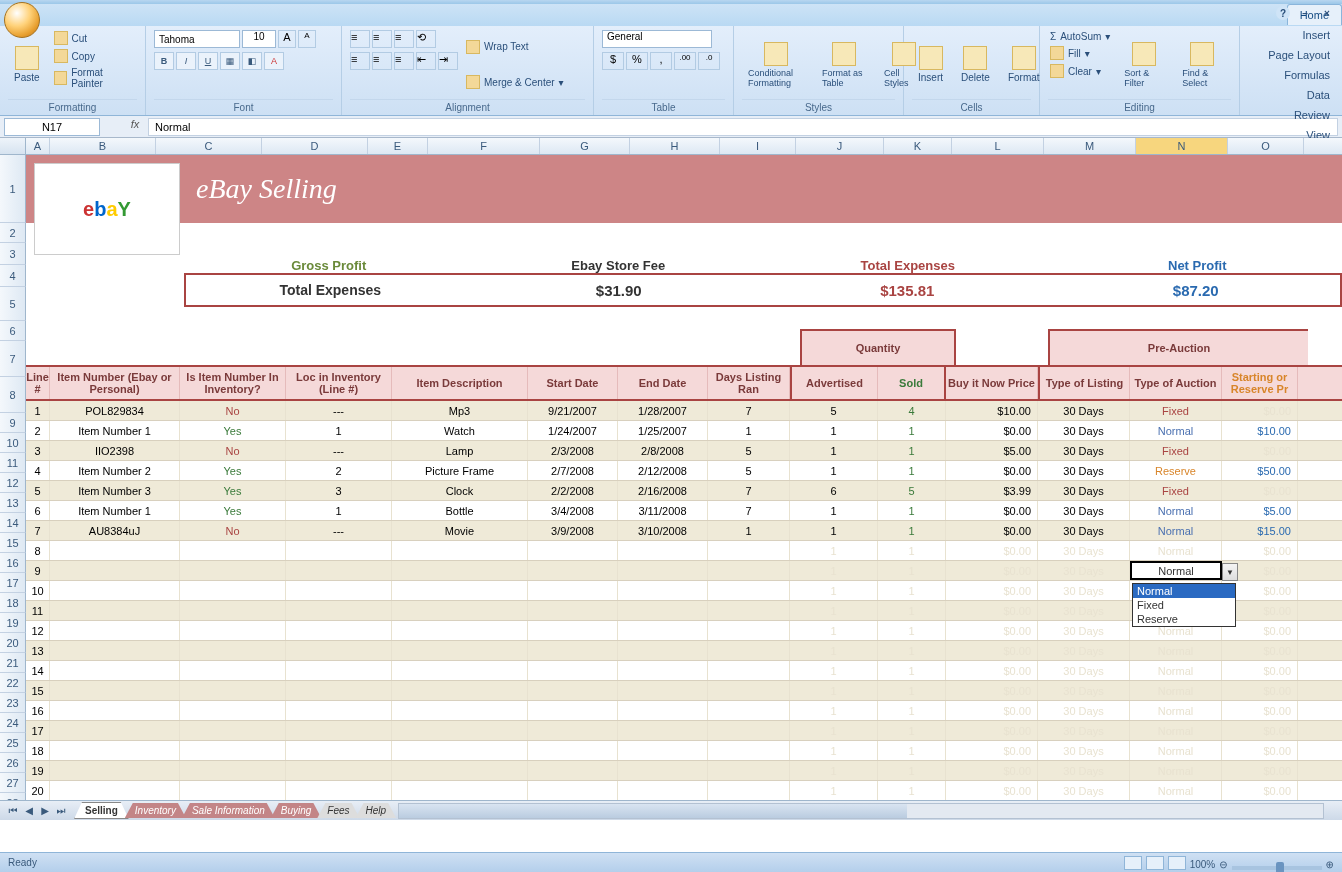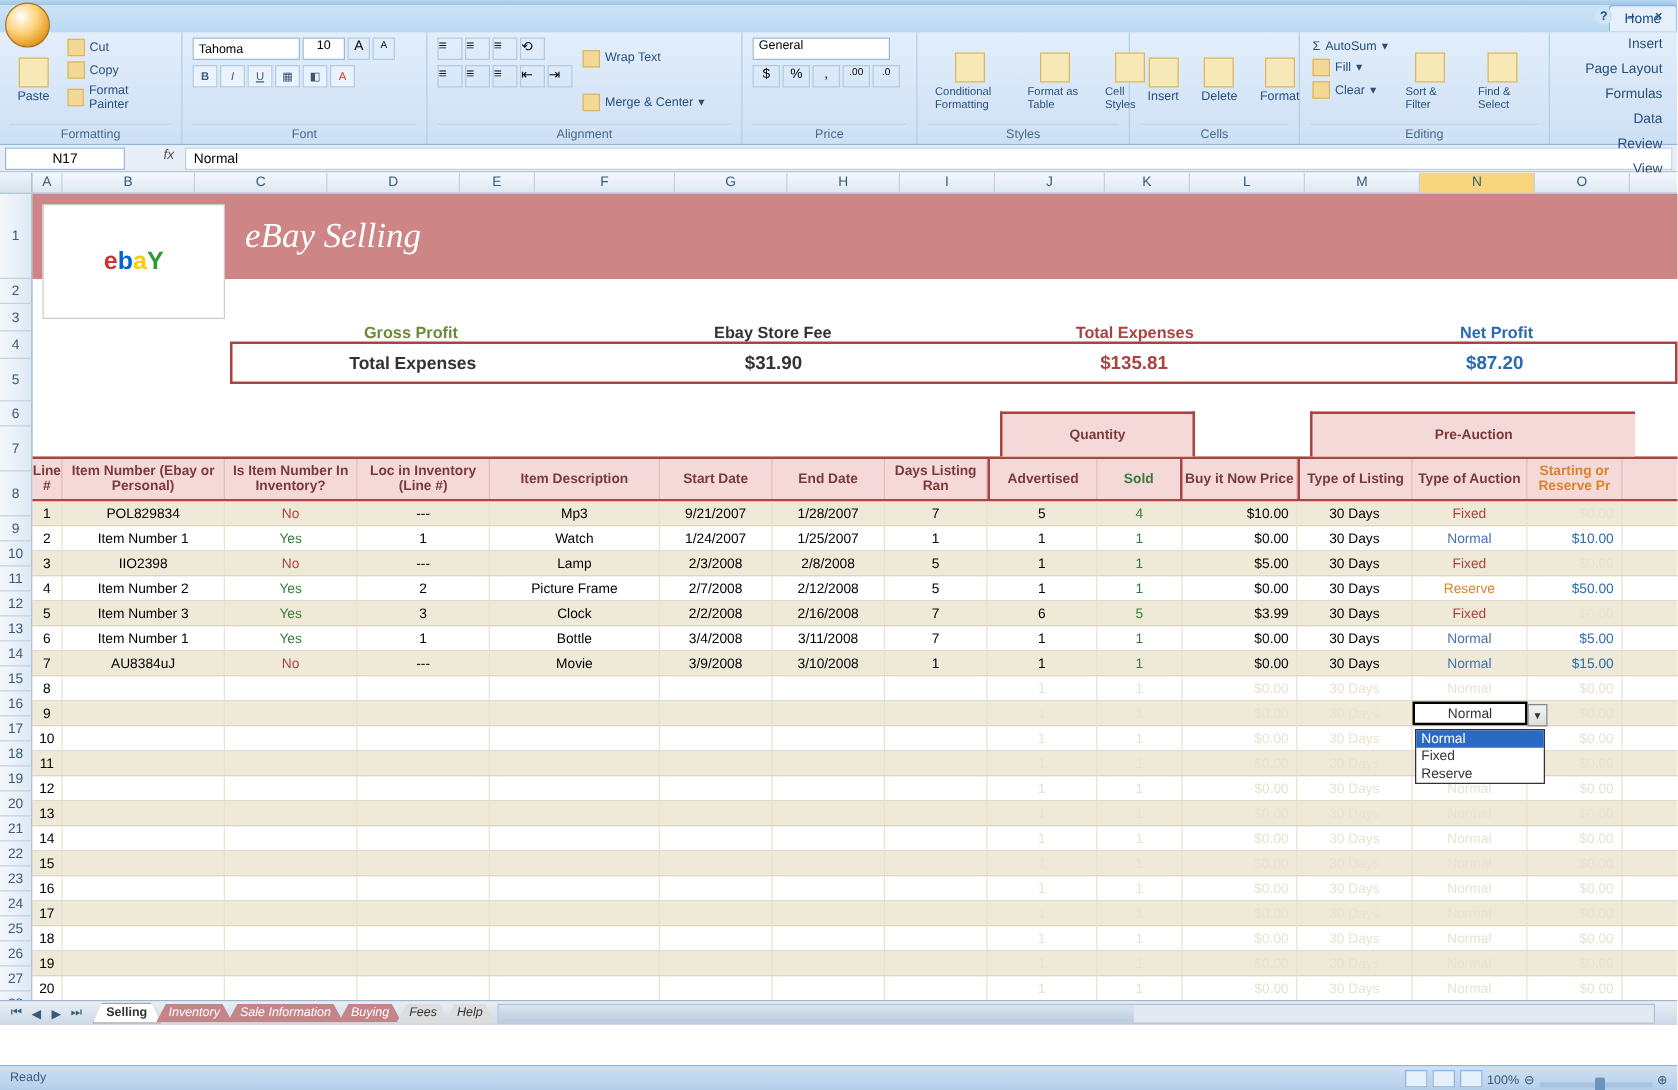--- a/index.html
+++ b/index.html
@@ -203,21 +203,21 @@
     <div class="rgroup-body" style="flex-direction:column;gap:4px">
       <div class="num-select">General</div>
       <div style="display:flex;gap:2px">
         <div class="b" style="width:22px;height:18px;border:1px solid #b2cbe3;text-align:center">$</div>
         <div class="b" style="width:22px;height:18px;border:1px solid #b2cbe3;text-align:center">%</div>
         <div class="b" style="width:22px;height:18px;border:1px solid #b2cbe3;text-align:center">,</div>
         <div class="b" style="width:22px;height:18px;border:1px solid #b2cbe3;text-align:center;font-size:8px">.00</div>
         <div class="b" style="width:22px;height:18px;border:1px solid #b2cbe3;text-align:center;font-size:8px">.0</div>
       </div>
     </div>
-    <div class="rgroup-label">Price</div>
+    <div class="rgroup-label">Table</div>
   </div>
   <div class="rgroup" style="width:170px">
     <div class="rgroup-body">
       <div class="big-btn">
             <div class="icon"></div>
             <span style="font-size:9px;width:56px">Conditional Formatting</span>
           </div>
       <div class="big-btn">
             <div class="icon"></div>
             <span style="font-size:9px;width:44px">Format as Table</span>

